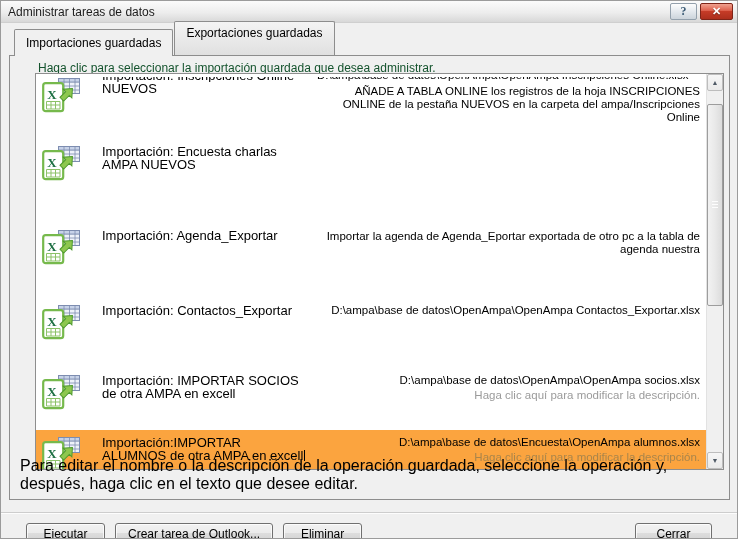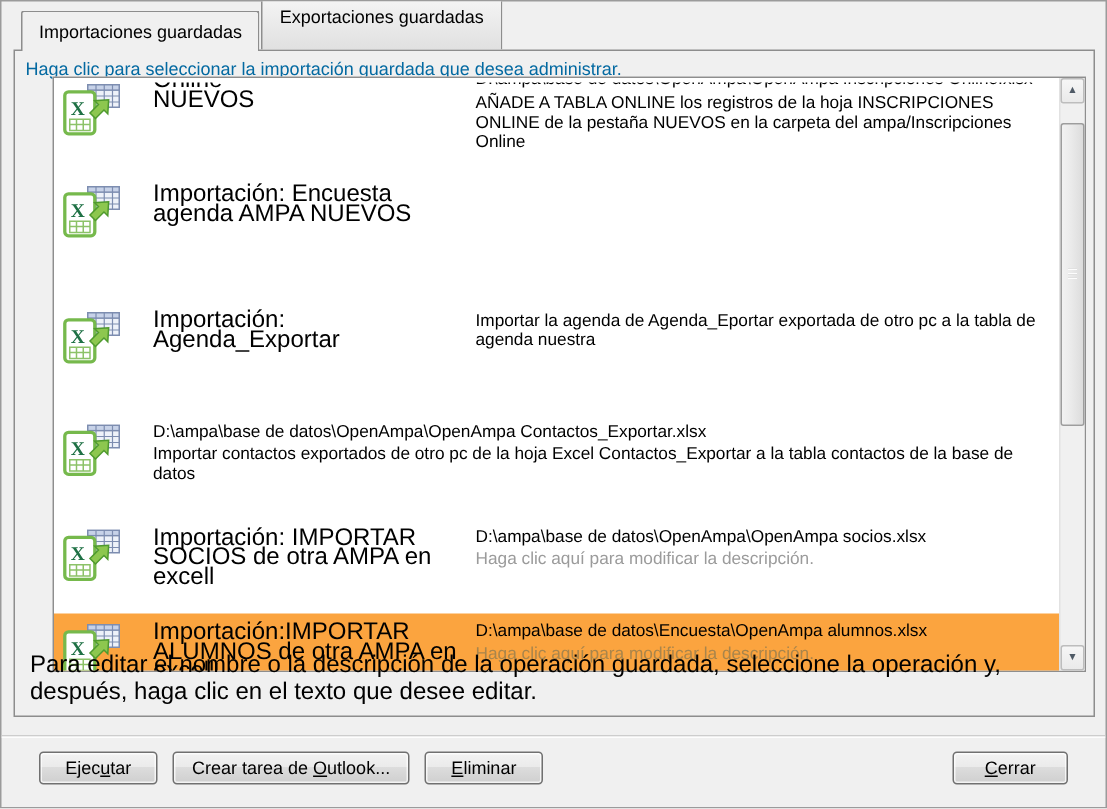--- a/index.html
+++ b/index.html
@@ -43,38 +43,38 @@
   }
   .tab.active {
     background:#f0f0f0; height:27px; padding-top:6px; margin-bottom:-1px;
   }
 
   
   .tabpage {
     position:relative; margin:0 7px 0 8px; height:445px;
     border:1px solid #8d8d8d; background:#f0f0f0; padding:4px 7px; z-index:1;
   }
-  .instruction { font-size:12px; color:#0369a1; margin:1px 0 0 0; }
+  .instruction { font-size:12px; color:#14532d; margin:1px 0 0 21px;text-decoration:underline; }
 
   
   .listbox {
     position:absolute; left:25px; top:17px; width:689px; height:397px;
     background:#fff; border:1px solid #8e8e8e;
   }
   .rows { position:absolute; left:0; top:0; right:17px; bottom:0; overflow:hidden; }
   .row { display:flex; padding:3px 2px 3px 6px; }
   .row:nth-child(1) { min-height:40px; }
   .row:nth-child(2) { margin-top:15px; min-height:62px; }
   .row:nth-child(3) { margin-top:22px; min-height:48px; }
   .row:nth-child(4) { margin-top:27px; min-height:48px; }
   .row:nth-child(5) { margin-top:22px; min-height:46px; }
   .row:nth-child(6) { margin-top:12px; min-height:48px; padding-top:6px; }
   .icon-wrap { width:60px; flex:0 0 60px; padding-top:1px; }
-  .name-col { width:215px; flex:0 0 215px; font-size:16px; line-height:13px; color:#000; padding-right:10px; }
-  .desc-col { flex:1; font-size:11.5px; line-height:13px; color:#000; padding-right:4px; }
+  .name-col { width:215px; flex:0 0 215px; font-size:13px; line-height:13px; color:#000; padding-right:10px; }
+  .desc-col { flex:1; font-size:11.5px; line-height:13px; color:#000; padding-right:4px;text-align:right; }
   .path { margin-bottom:2px; }
   .desc { margin-top:1px; }
   .clip { height:5px; overflow:hidden; display:flex; align-items:flex-end; }
   .clipline { height:5px; overflow:hidden; display:flex; align-items:flex-end; margin-bottom:3px; }
   .placeholder { color:#9b9b9b; }
   .row.selected .placeholder { color:#a9854b; }
   .caret { display:inline-block; width:1px; height:11px; background:#000; vertical-align:-1px; margin-left:1px; }
 
   
   .vscroll { position:absolute; right:0; top:0; bottom:0; width:17px; background:#f0f0f0; border-left:1px solid #e2e2e2; }
@@ -106,20 +106,29 @@
     cursor:default;
   }
   .btn u { text-decoration:underline; }
   .btn.close-btn { margin-left:auto; min-width:77px; }
 </style>
 </head>
 <body>
 
 <div class="dialog">
 
+  <div class="titlebar">
+    <span class="title">Administrar tareas de datos</span>
+    <span class="tb-btn help">
+        <span>?</span>
+      </span>
+    <span class="tb-btn close">
+        <span>✕</span>
+      </span>
+  </div>
 
   <div class="tabstrip">
     <div class="tab active">Importaciones guardadas</div>
     <div class="tab">Exportaciones guardadas</div>
   </div>
 
   <div class="tabpage">
     <div class="instruction">Haga clic para seleccionar la importación guardada que desea administrar.</div>
 
     <div class="listbox">
@@ -147,21 +156,21 @@
                 <rect x="16.5" y="0.5" width="21" height="15" fill="#eef2f9" stroke="#7d8db0"></rect>
                 <rect x="16.5" y="0.5" width="21" height="3.6" fill="#c7d2e8" stroke="#7d8db0"></rect>
                 <path d="M22 .5V15.5 M27.5 .5V15.5 M33 .5V15.5 M16.5 8H37.5 M16.5 12H37.5" stroke="#7d8db0" stroke-width="0.8" fill="none"></path>
                 <rect x="1.2" y="5.2" width="20" height="28" rx="2.5" fill="#ffffff" stroke="#76b94c" stroke-width="2.2"></rect>
                 <path d="M4.5 23.5h13.5v7.5H4.5z M9 23.5v7.5 M13.5 23.5v7.5 M4.5 27h13.5" stroke="#8cc268" stroke-width="1" fill="none"></path>
                 <text x="5.2" y="20.5" font-family="Liberation Serif, serif" font-weight="bold" font-size="13" fill="#1f7145">X</text>
                 <g transform="rotate(45 23 18)">
                   <path d="M23 7.5l6.2 7h-3.6v8h-5.2v-8h-3.6z" fill="#8dc74f" stroke="#4f9a2e" stroke-width="1"></path>
                 </g>
               </svg></span>
-            <div class="name-col"><span>Importación: Encuesta agenda AMPA NUEVOS</span></div>
+            <div class="name-col"><span>Importación: Encuesta charlas AMPA NUEVOS</span></div>
             <div class="desc-col">
             </div>
           </div>
           <div class="row">
             <span class="icon-wrap"><svg width="38" height="36" viewBox="0 0 38 36">
                 <rect x="16.5" y="0.5" width="21" height="15" fill="#eef2f9" stroke="#7d8db0"></rect>
                 <rect x="16.5" y="0.5" width="21" height="3.6" fill="#c7d2e8" stroke="#7d8db0"></rect>
                 <path d="M22 .5V15.5 M27.5 .5V15.5 M33 .5V15.5 M16.5 8H37.5 M16.5 12H37.5" stroke="#7d8db0" stroke-width="0.8" fill="none"></path>
                 <rect x="1.2" y="5.2" width="20" height="28" rx="2.5" fill="#ffffff" stroke="#76b94c" stroke-width="2.2"></rect>
                 <path d="M4.5 23.5h13.5v7.5H4.5z M9 23.5v7.5 M13.5 23.5v7.5 M4.5 27h13.5" stroke="#8cc268" stroke-width="1" fill="none"></path>
@@ -180,23 +189,23 @@
                 <rect x="16.5" y="0.5" width="21" height="15" fill="#eef2f9" stroke="#7d8db0"></rect>
                 <rect x="16.5" y="0.5" width="21" height="3.6" fill="#c7d2e8" stroke="#7d8db0"></rect>
                 <path d="M22 .5V15.5 M27.5 .5V15.5 M33 .5V15.5 M16.5 8H37.5 M16.5 12H37.5" stroke="#7d8db0" stroke-width="0.8" fill="none"></path>
                 <rect x="1.2" y="5.2" width="20" height="28" rx="2.5" fill="#ffffff" stroke="#76b94c" stroke-width="2.2"></rect>
                 <path d="M4.5 23.5h13.5v7.5H4.5z M9 23.5v7.5 M13.5 23.5v7.5 M4.5 27h13.5" stroke="#8cc268" stroke-width="1" fill="none"></path>
                 <text x="5.2" y="20.5" font-family="Liberation Serif, serif" font-weight="bold" font-size="13" fill="#1f7145">X</text>
                 <g transform="rotate(45 23 18)">
                   <path d="M23 7.5l6.2 7h-3.6v8h-5.2v-8h-3.6z" fill="#8dc74f" stroke="#4f9a2e" stroke-width="1"></path>
                 </g>
               </svg></span>
+            <div class="name-col"><span>Importación: Contactos_Exportar</span></div>
             <div class="desc-col">
               <div class="path">D:\ampa\base de datos\OpenAmpa\OpenAmpa Contactos_Exportar.xlsx</div>
-              <div class="desc">Importar contactos exportados de otro pc de la hoja Excel Contactos_Exportar a la tabla contactos de la base de datos</div>
             </div>
           </div>
           <div class="row">
             <span class="icon-wrap"><svg width="38" height="36" viewBox="0 0 38 36">
                 <rect x="16.5" y="0.5" width="21" height="15" fill="#eef2f9" stroke="#7d8db0"></rect>
                 <rect x="16.5" y="0.5" width="21" height="3.6" fill="#c7d2e8" stroke="#7d8db0"></rect>
                 <path d="M22 .5V15.5 M27.5 .5V15.5 M33 .5V15.5 M16.5 8H37.5 M16.5 12H37.5" stroke="#7d8db0" stroke-width="0.8" fill="none"></path>
                 <rect x="1.2" y="5.2" width="20" height="28" rx="2.5" fill="#ffffff" stroke="#76b94c" stroke-width="2.2"></rect>
                 <path d="M4.5 23.5h13.5v7.5H4.5z M9 23.5v7.5 M13.5 23.5v7.5 M4.5 27h13.5" stroke="#8cc268" stroke-width="1" fill="none"></path>
                 <text x="5.2" y="20.5" font-family="Liberation Serif, serif" font-weight="bold" font-size="13" fill="#1f7145">X</text>

